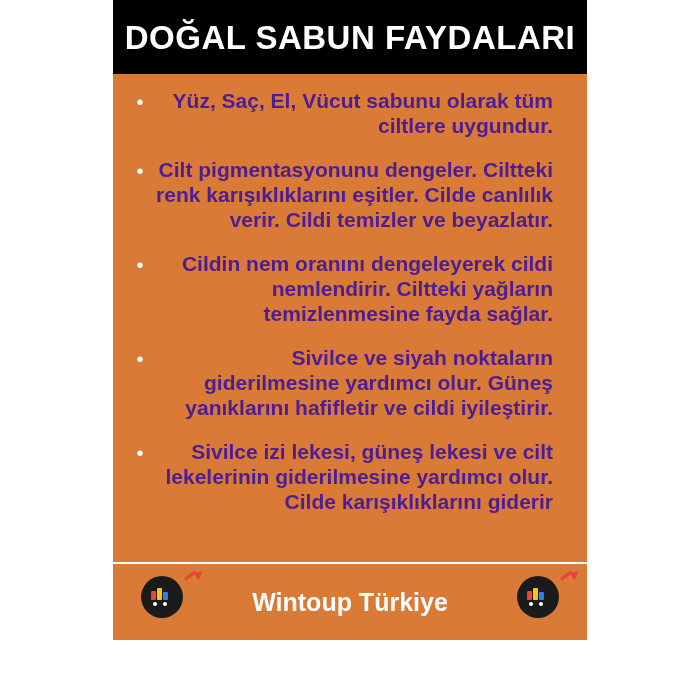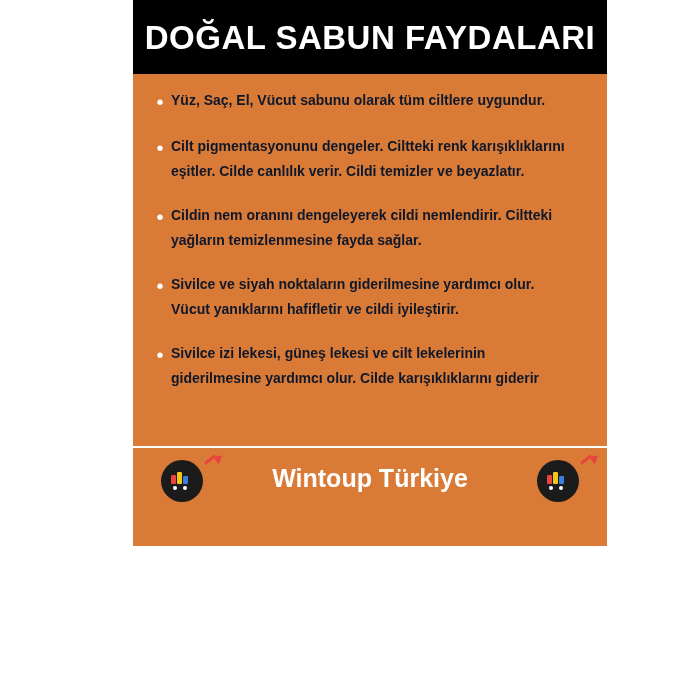--- a/index.html
+++ b/index.html
@@ -11,25 +11,24 @@
     height: 700px;
     background: #ffffff;
     font-family: "Liberation Sans", sans-serif;
     overflow: hidden;
   }
   #poster {
     position: absolute;
     left: 113px;
     top: 0;
     width: 474px;
-    height: 546px;
+    height: 640px;
     background: #d97b36;
     display: flex;
     flex-direction: column;
-    margin-left: 20px;
   }
   #title-bar {
     background: #000000;
     height: 74px;
     display: flex;
     align-items: center;
     justify-content: center;
     flex: none;
   }
   #title-text {
@@ -54,38 +53,38 @@
   .bullet {
     color: #ffffff;
     font-size: 20px;
     line-height: 26px;
     width: 22px;
     flex: none;
     text-align: center;
     padding-top: 1px;
   }
   .benefit-text {
-    color: #0f172a;
-    font-size: 14px;
+    color: #4c1d95;
+    font-size: 21px;
     font-weight: bold;
     line-height: 25px;
-    text-align: left;
+    text-align: right;
     flex: 1 1 auto;
     padding-right: 18px;
     font-family: "Liberation Sans", sans-serif;
   }
   #footer {
     flex: none;
     height: 66px;
     border-top: 2px solid #ffffff;
     display: flex;
-    align-items: flex-start;
+    align-items: center;
     justify-content: center;
     position: relative;
-    padding: 16px 10px;
+    padding: 5px 10px;
   }
   #brand-text {
     color: #ffffff;
     font-size: 25px;
     font-weight: bold;
     text-align: center;
     font-family: "Liberation Sans", sans-serif;
   }
   .logo {
     position: absolute;
@@ -179,21 +178,21 @@
       <span class="benefit-text">Cilt pigmentasyonunu dengeler. Ciltteki renk karışıklıklarını eşitler. Cilde canlılık verir. Cildi temizler ve beyazlatır.</span>
     </div>
 
     <div class="benefit">
       <span class="bullet">•</span>
       <span class="benefit-text">Cildin nem oranını dengeleyerek cildi nemlendirir. Ciltteki yağların temizlenmesine fayda sağlar.</span>
     </div>
 
     <div class="benefit">
       <span class="bullet">•</span>
-      <span class="benefit-text">Sivilce ve siyah noktaların giderilmesine yardımcı olur. Vücut yanıklarını hafifletir ve cildi iyileştirir.</span>
+      <span class="benefit-text">Sivilce ve siyah noktaların giderilmesine yardımcı olur. Güneş yanıklarını hafifletir ve cildi iyileştirir.</span>
     </div>
 
     <div class="benefit">
       <span class="bullet">•</span>
       <span class="benefit-text">Sivilce izi lekesi, güneş lekesi ve cilt lekelerinin giderilmesine yardımcı olur. Cilde karışıklıklarını giderir</span>
     </div>
 
   </div>
 
   <div id="footer">

